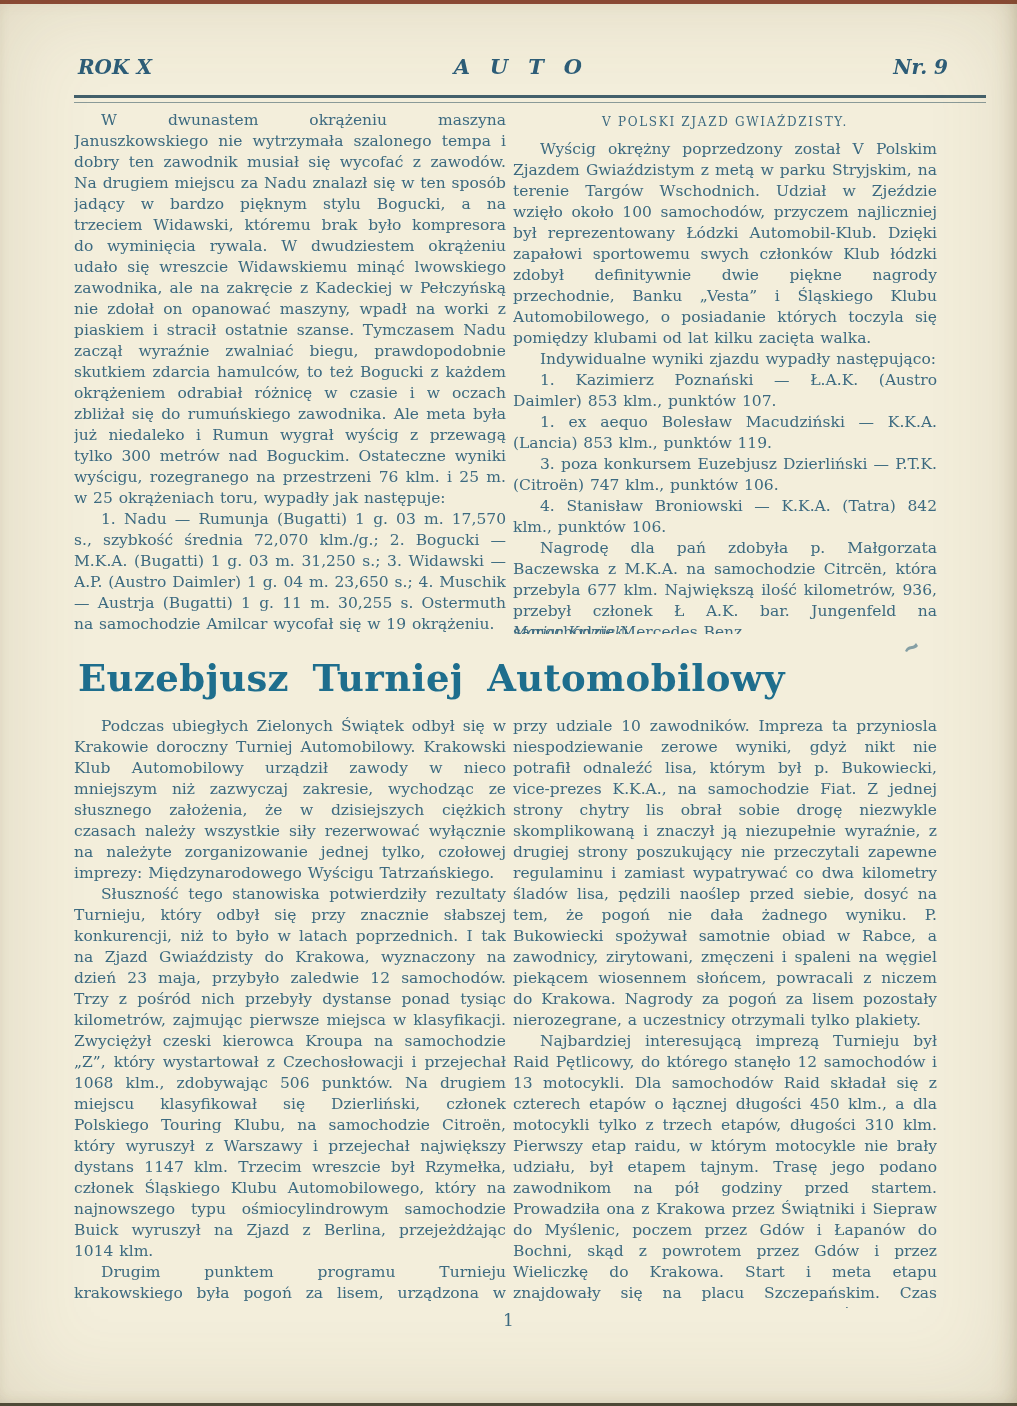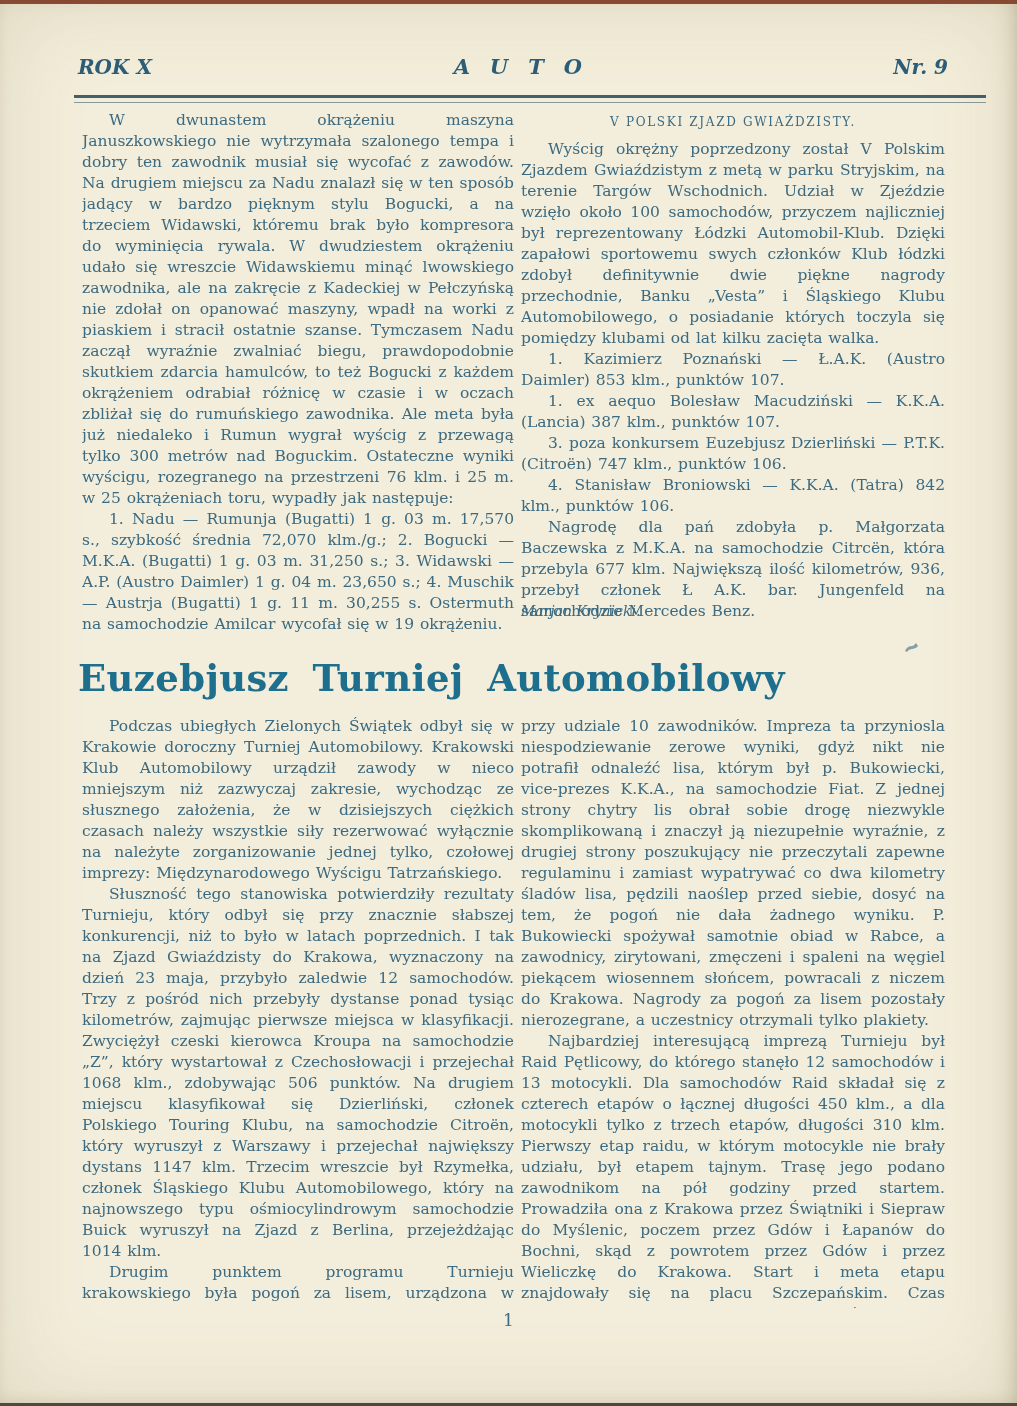--- a/index.html
+++ b/index.html
@@ -32,21 +32,21 @@
     position:absolute;top:54px;left:78px;width:870px;
     display:flex;align-items:flex-end;justify-content:space-between;
     color:var(--header-ink,#2d5d78);
     font-style:italic;font-weight:bold;font-size:20px;
   }
   .mast-title{letter-spacing:.95em;margin-left:.5em;font-size:21px;}
   .head-rule{position:absolute;top:95px;left:74px;width:912px;}
   .rule-thick{height:3px;background:var(--rule,#43606b);}
   .rule-thin{height:1px;background:#8a9a98;margin-top:4px;}
 
-  .row{position:absolute;left:82px;width:870px;display:flex;gap:7px;}
+  .row{position:absolute;left:74px;width:870px;display:flex;gap:7px;}
   .row1{top:110px;height:524px;}
   .row2{top:716px;height:592px;}
   .col{overflow:hidden;}
   .col-l{width:432px;}
   .col-r{width:424px;}
 
   .para{
     font-size:15.5px;line-height:21px;
     text-align:justify;text-indent:27px;
     word-spacing:.06em;
@@ -97,22 +97,23 @@
   <div class="col col-l">
     <div>
         <p class="para">W dwunastem okrążeniu maszyna Januszkowskiego nie wytrzymała szalonego tempa i dobry ten zawodnik musiał się wycofać z zawodów. Na drugiem miejscu za Nadu znalazł się w ten sposób jadący w bardzo pięknym stylu Bogucki, a na trzeciem Widawski, któremu brak było kompresora do wyminięcia rywala. W dwudziestem okrążeniu udało się wreszcie Widawskiemu minąć lwowskiego zawodnika, ale na zakręcie z Kadeckiej w Pełczyńską nie zdołał on opanować maszyny, wpadł na worki z piaskiem i stracił ostatnie szanse. Tymczasem Nadu zaczął wyraźnie zwalniać biegu, prawdopodobnie skutkiem zdarcia hamulców, to też Bogucki z każdem okrążeniem odrabiał różnicę w czasie i w oczach zbliżał się do rumuńskiego zawodnika. Ale meta była już niedaleko i Rumun wygrał wyścig z przewagą tylko 300 metrów nad Boguckim. Ostateczne wyniki wyścigu, rozegranego na przestrzeni 76 klm. i 25 m. w 25 okrążeniach toru, wypadły jak następuje:</p>
         <p class="para">1. Nadu — Rumunja (Bugatti) 1 g. 03 m. 17,570 s., szybkość średnia 72,070 klm./g.; 2. Bogucki — M.K.A. (Bugatti) 1 g. 03 m. 31,250 s.; 3. Widawski — A.P. (Austro Daimler) 1 g. 04 m. 23,650 s.; 4. Muschik — Austrja (Bugatti) 1 g. 11 m. 30,255 s. Ostermuth na samochodzie Amilcar wycofał się w 19 okrążeniu.</p>
       </div>
   </div>
   <div class="col col-r">
     <h2 class="subhead">V POLSKI ZJAZD GWIAŹDZISTY.</h2>
     <div>
         <p class="para">Wyścig okrężny poprzedzony został V Polskim Zjazdem Gwiaździstym z metą w parku Stryjskim, na terenie Targów Wschodnich. Udział w Zjeździe wzięło około 100 samochodów, przyczem najliczniej był reprezentowany Łódzki Automobil-Klub. Dzięki zapałowi sportowemu swych członków Klub łódzki zdobył definitywnie dwie piękne nagrody przechodnie, Banku „Vesta” i Śląskiego Klubu Automobilowego, o posiadanie których toczyla się pomiędzy klubami od lat kilku zacięta walka.</p>
+        <p class="para">Indywidualne wyniki zjazdu wypadły następująco:</p>
         <p class="para">1. Kazimierz Poznański — Ł.A.K. (Austro Daimler) 853 klm., punktów 107.</p>
-        <p class="para">1. ex aequo Bolesław Macudziński — K.K.A. (Lancia) 387 klm., punktów 107.</p>
+        <p class="para">1. ex aequo Bolesław Macudziński — K.K.A. (Lancia) 853 klm., punktów 119.</p>
         <p class="para">3. poza konkursem Euzebjusz Dzierliński — P.T.K. (Citroën) 747 klm., punktów 106.</p>
         <p class="para">4. Stanisław Broniowski — K.K.A. (Tatra) 842 klm., punktów 106.</p>
         <p class="para">Nagrodę dla pań zdobyła p. Małgorzata Baczewska z M.K.A. na samochodzie Citrcën, która przebyla 677 klm. Największą ilość kilometrów, 936, przebył członek Ł A.K. bar. Jungenfeld na samochodzie Mercedes Benz.</p>
       </div>
     <p class="signature">Marjan Krynicki.</p>
   </div>
 </section>
 
 <svg class="ink-mark" width="18" height="14" viewBox="0 0 18 14">
   <path d="M2 11 C6 3 9 9 13 3 L15 6 C11 11 7 7 4 12 Z" fill="#3c6a80" opacity="0.75"></path>

